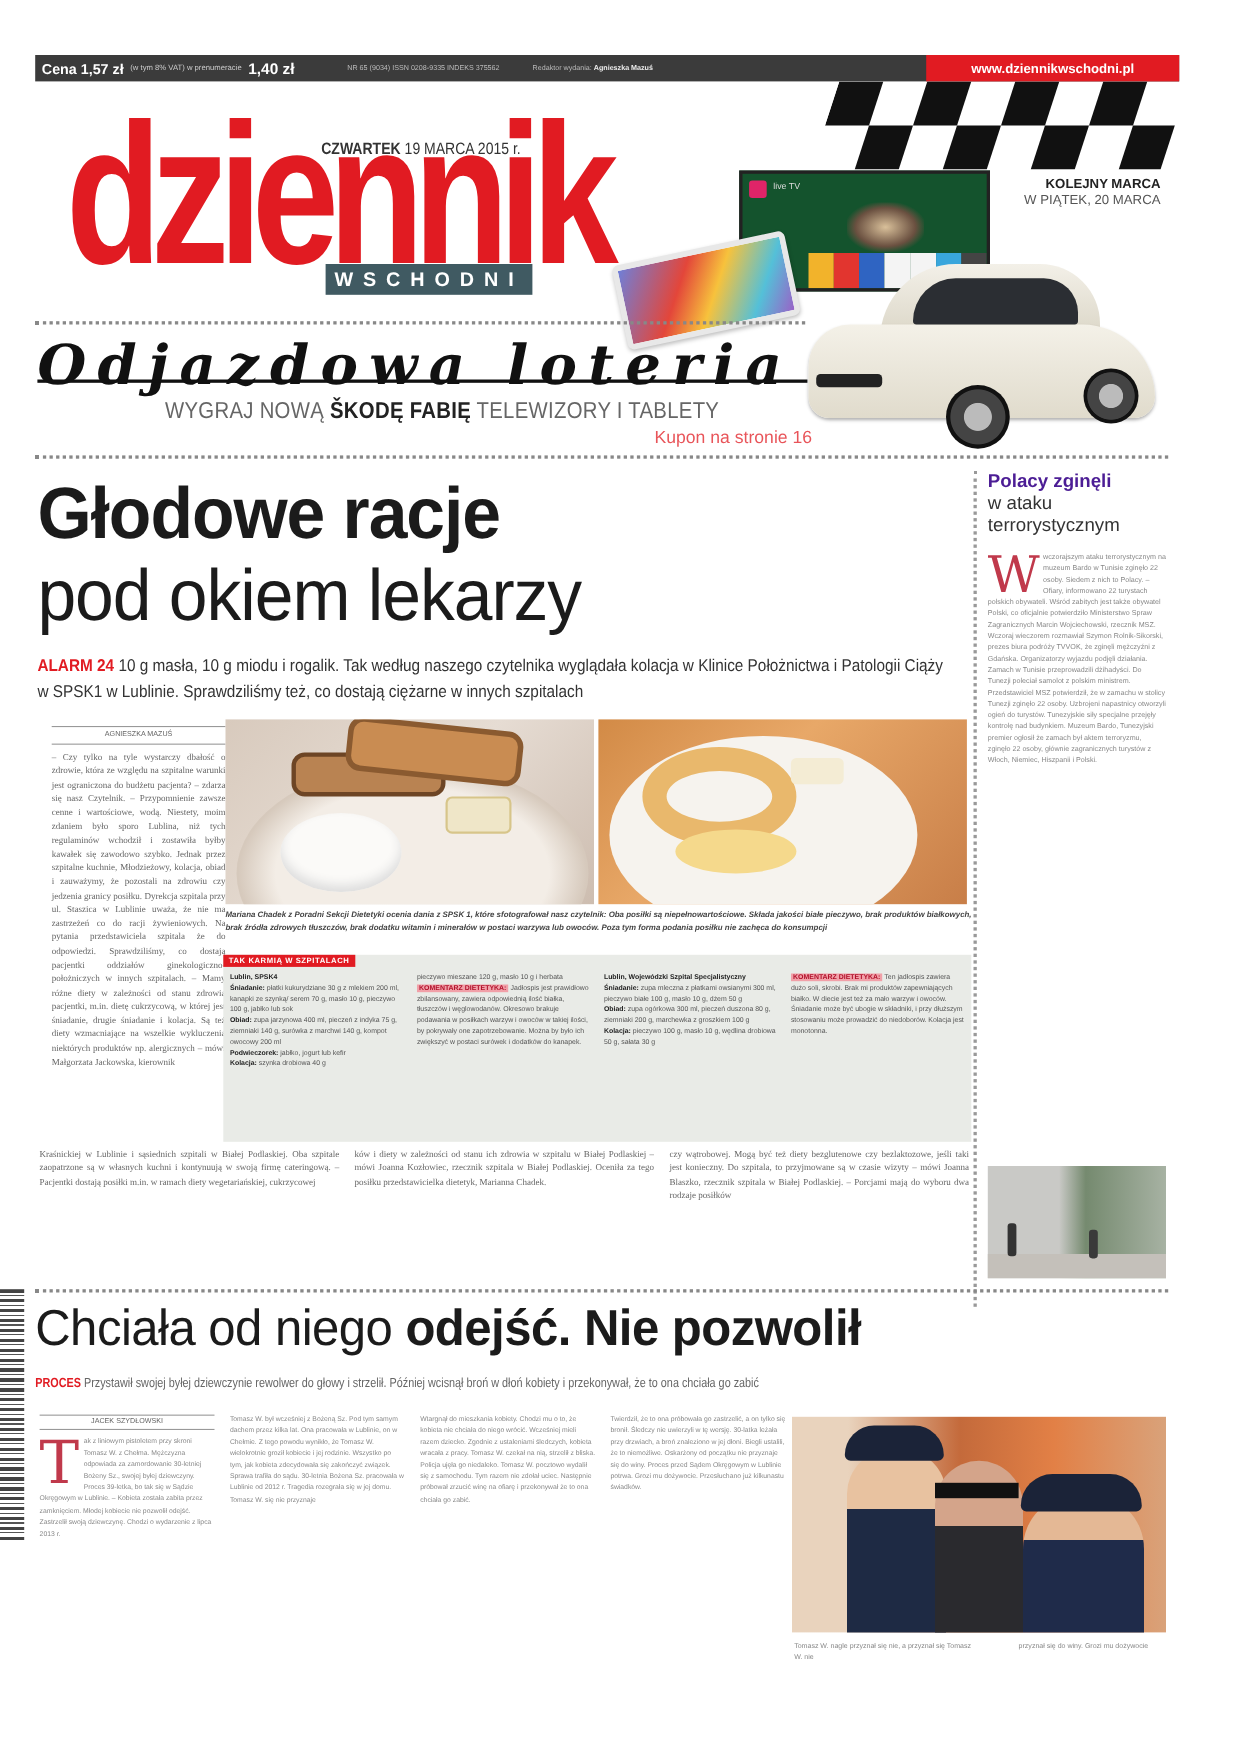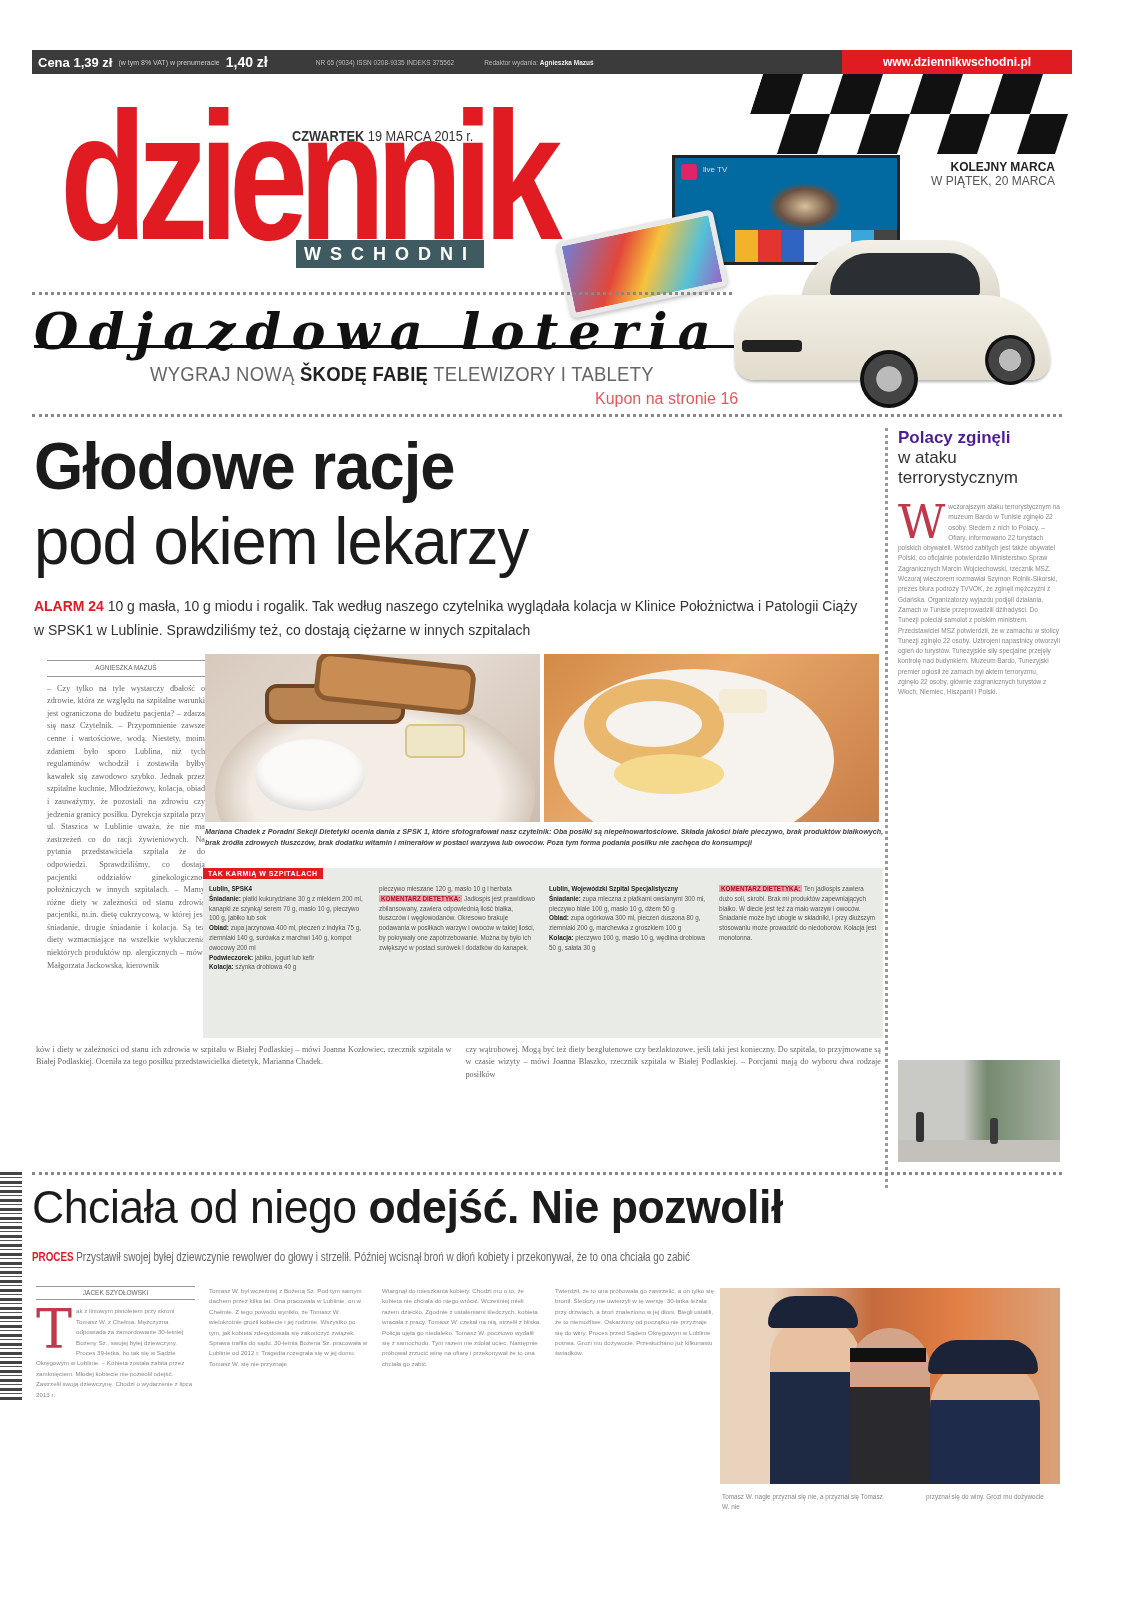--- a/index.html
+++ b/index.html
@@ -24,21 +24,21 @@
   .dateline span { font-weight: normal; }
 
   
   .checker { left: 750px; top: 74px; width: 318px; height: 80px; overflow: hidden; transform: skewX(-18deg); }
   .checker .cell { position: absolute; width: 40px; height: 40px; background: #111; }
   .coupon { left: 905px; top: 160px; text-align: right; width: 150px; }
   .coupon .l1 { font-weight: bold; font-size: 12px; color: #222; }
   .coupon .l2 { font-size: 12px; color: #555; }
 
   
-  .tv { left: 672px; top: 155px; width: 228px; height: 110px; background: #0369a1; border: 3px solid #222; overflow: hidden; text-decoration: underline; }
+  .tv { left: 672px; top: 155px; width: 228px; height: 110px; background: #14532d; border: 3px solid #222; overflow: hidden; text-decoration: underline; }
   .tv .badge { position: absolute; left: 6px; top: 6px; width: 16px; height: 16px; background: #e02468; border-radius: 3px; }
   .tv .ttl { position: absolute; left: 28px; top: 7px; color: #ddd; font-size: 8px; }
   .tv .cloud { position: absolute; left: 95px; top: 26px; width: 70px; height: 45px; background: radial-gradient(ellipse at center, #d9c09a 0%, #6a5040 55%, transparent 75%); }
   .tv .tiles { position: absolute; left: 60px; bottom: 0; height: 32px; right: 0; display: flex; }
   .tv .tiles div { flex: 1; }
   .tablet { left: 562px; top: 225px; width: 160px; height: 78px; background: #fafafa; border: 5px solid #e8e8e8; border-radius: 6px; transform: rotate(-12deg); box-shadow: 0 2px 4px rgba(0,0,0,.25); overflow: hidden; }
   .tablet .scr { width: 100%; height: 100%; background: linear-gradient(120deg, #6f7fd8 0%, #e3463a 35%, #f7c23c 55%, #54c0d8 80%, #9a62c7 100%); }
   .car { left: 730px; top: 225px; width: 325px; height: 180px; }
   .car .body { position: absolute; left: 5px; top: 70px; width: 315px; height: 85px; background: linear-gradient(#f4f1e8, #e0dbcc); border-radius: 40px 70px 20px 20px; box-shadow: 0 2px 3px rgba(0,0,0,.3); }
   .car .roof { position: absolute; left: 70px; top: 15px; width: 200px; height: 75px; background: linear-gradient(#f3f0e8, #d8d3c3); border-radius: 70px 55px 6px 6px; }
@@ -118,21 +118,21 @@
   .photo-c .p2 { position: absolute; left: 130px; top: 40px; width: 80px; height: 170px; background: linear-gradient(#d4a48a 0 35%, #2a2a2e 35%); border-radius: 40px 40px 0 0; }
   .photo-c .blur { position: absolute; left: 130px; top: 60px; width: 76px; height: 14px; background: #111; }
   .photo-c .p3 { position: absolute; left: 210px; top: 70px; width: 110px; height: 140px; background: linear-gradient(#e4b895 0 30%, #1f2b4a 30%); border-radius: 50px 50px 0 0; }
   .photo-c .cap3 { position: absolute; left: 208px; top: 52px; width: 110px; height: 34px; background: #1b2338; border-radius: 34px 34px 6px 6px; }
   .caption2 { left: 722px; top: 1492px; width: 340px; font-size: 6.4px; line-height: 10px; color: #888; display: flex; justify-content: space-between; }
 </style>
 </head>
 <body>
 
 <div class="abs topbar">
-  <span class="price">Cena 1,39 zł</span>
+  <span class="price">Cena 1,57 zł</span>
   <span class="small">(w tym 8% VAT) w prenumeracie</span>
   <span class="price2">1,40 zł</span>
   <span class="issn">NR 65 (9034) ISSN 0208-9335 INDEKS 375562</span>
   <span class="editor"><span>Redaktor wydania:</span> <b>Agnieszka Mazuś</b></span>
   <span class="url">www.dziennikwschodni.pl</span>
 </div>
 
 <div class="abs logo">dziennik</div>
 <div class="abs dateline"><b>CZWARTEK</b> <span>19 MARCA 2015 r.</span></div>
 <div class="abs wschodni">WSCHODNI</div>
@@ -236,20 +236,21 @@
       <b>Obiad:</b> <span>zupa ogórkowa 300 ml, pieczeń duszona 80 g, ziemniaki 200 g, marchewka z groszkiem 100 g</span><br>
       <b>Kolacja:</b> <span>pieczywo 100 g, masło 10 g, wędlina drobiowa 50 g, sałata 30 g</span>
     </div>
     <div>
       <span class="hl">KOMENTARZ DIETETYKA:</span> <span>Ten jadłospis zawiera dużo soli, skrobi. Brak mi produktów zapewniających białko. W diecie jest też za mało warzyw i owoców. Śniadanie może być ubogie w składniki, i przy dłuższym stosowaniu może prowadzić do niedoborów. Kolacja jest monotonna.</span>
     </div>
   </div>
 </div>
 
 <div class="abs cols1">
+  <div>Kraśnickiej w Lublinie i sąsiednich szpitali w Białej Podlaskiej. Oba szpitale zaopatrzone są w własnych kuchni i kontynuują w swoją firmę cateringową. – Pacjentki dostają posiłki m.in. w ramach diety wegetariańskiej, cukrzycowej</div>
   <div>ków i diety w zależności od stanu ich zdrowia w szpitalu w Białej Podlaskiej – mówi Joanna Kozłowiec, rzecznik szpitala w Białej Podlaskiej. Oceniła za tego posiłku przedstawicielka dietetyk, Marianna Chadek.</div>
   <div>czy wątrobowej. Mogą być też diety bezglutenowe czy bezlaktozowe, jeśli taki jest konieczny. Do szpitala, to przyjmowane są w czasie wizyty – mówi Joanna Blaszko, rzecznik szpitala w Białej Podlaskiej. – Porcjami mają do wyboru dwa rodzaje posiłków</div>
 </div>
 
 <div class="abs side">
   <div class="t1">Polacy zginęli</div>
   <div class="t2">w ataku terrorystycznym</div>
   <div class="body">
     <span class="drop">W</span>
     <span>wczorajszym ataku terrorystycznym na muzeum Bardo w Tunisie zginęło 22 osoby. Siedem z nich to Polacy. – Ofiary, informowano 22 turystach polskich obywateli. Wśród zabitych jest także obywatel Polski, co oficjalnie potwierdziło Ministerstwo Spraw Zagranicznych Marcin Wojciechowski, rzecznik MSZ. Wczoraj wieczorem rozmawiał Szymon Rolnik-Sikorski, prezes biura podróży TVVOK, że zginęli mężczyźni z Gdańska. Organizatorzy wyjazdu podjęli działania. Zamach w Tunisie przeprowadzili dżihadyści. Do Tunezji poleciał samolot z polskim ministrem. Przedstawiciel MSZ potwierdził, że w zamachu w stolicy Tunezji zginęło 22 osoby. Uzbrojeni napastnicy otworzyli ogień do turystów. Tunezyjskie siły specjalne przejęły kontrolę nad budynkiem. Muzeum Bardo, Tunezyjski premier ogłosił że zamach był aktem terroryzmu, zginęło 22 osoby, głównie zagranicznych turystów z Włoch, Niemiec, Hiszpanii i Polski.</span>

